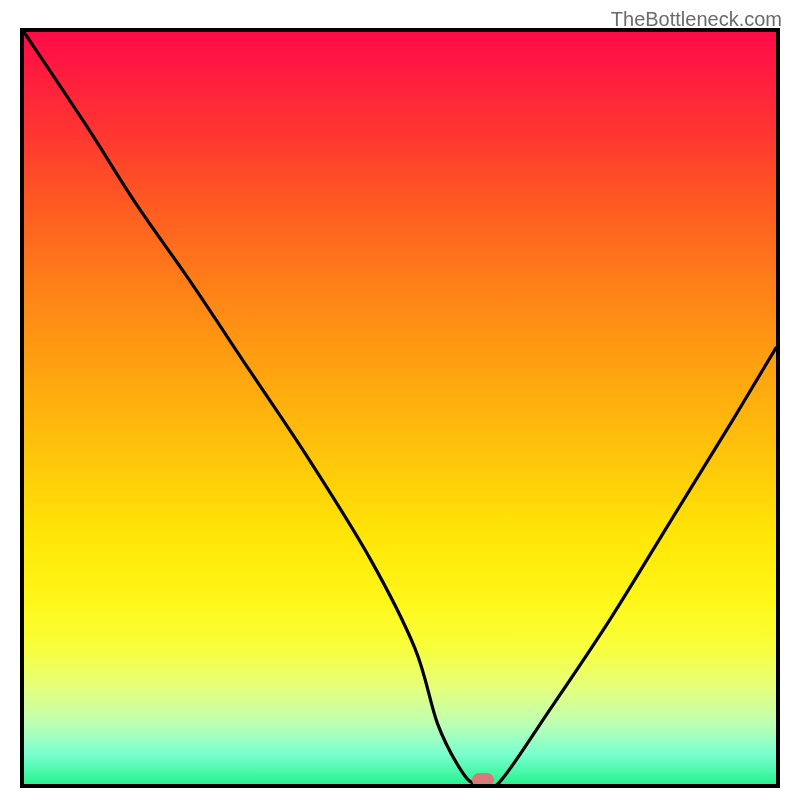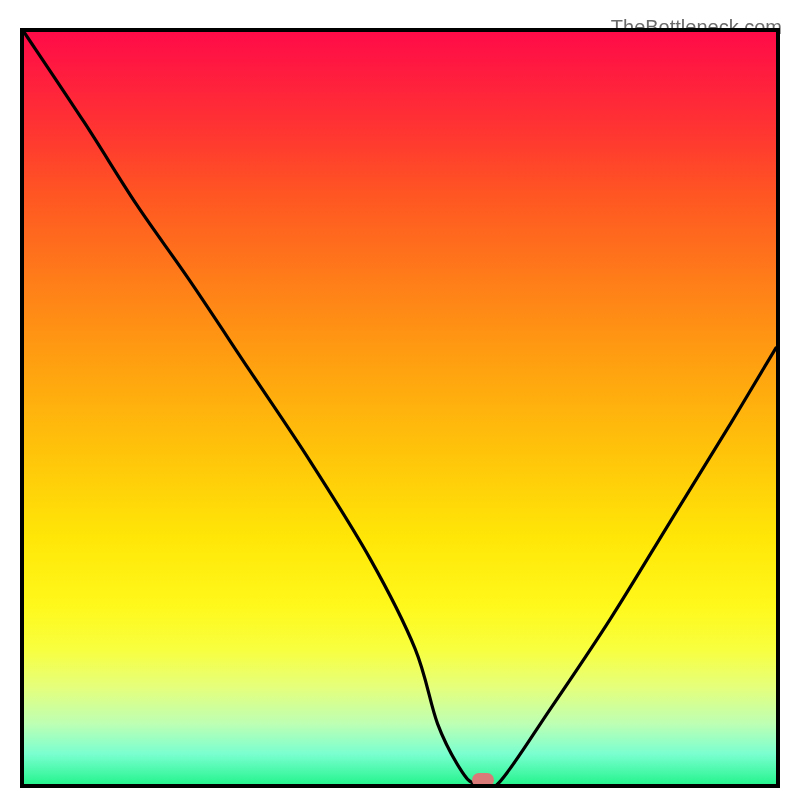--- a/index.html
+++ b/index.html
@@ -61,21 +61,21 @@
   .marker {
     position: absolute;
     width: 22px;
     height: 14px;
     background: #d97a78;
     border-radius: 7px;
     transform: translate(-50%, -50%);
   }
   .watermark {
     position: absolute;
-    top: 16px;
+    top: 8px;
     right: 18px;
     font-size: 20px;
     color: #6a6a6a;
     font-family: Arial, sans-serif;
   }
 </style>
 </head>
 <body>
 
 <div class="chart-container">

